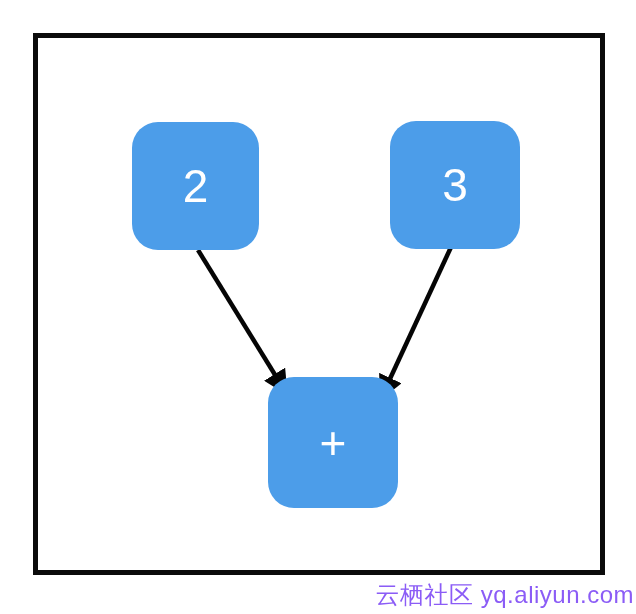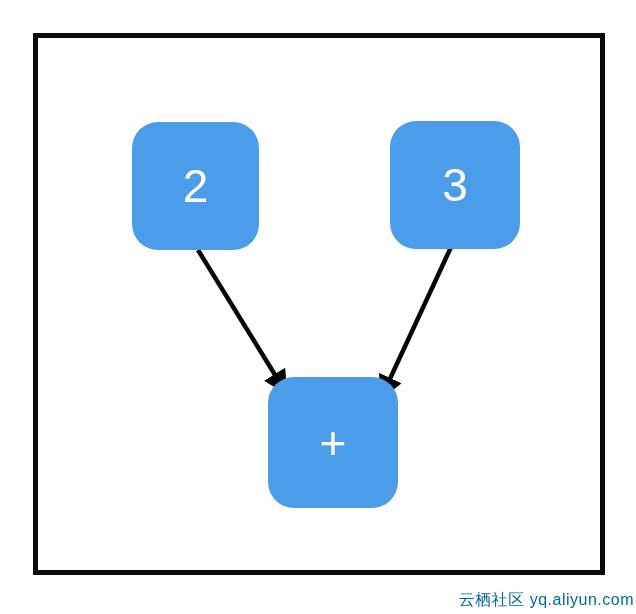--- a/index.html
+++ b/index.html
@@ -65,23 +65,23 @@
     pointer-events: none;
   }
   .edge-line {
     stroke: #050505;
     stroke-width: 4.5;
   }
   .watermark {
     position: absolute;
     right: 2px;
     bottom: 3px;
-    font-size: 16px;
+    font-size: 24px;
     letter-spacing: 0.5px;
-    color: #0369a1;
+    color: #8b5cf6;
     white-space: nowrap;
   }
 </style>
 </head>
 <body>
 
 <div class="frame"></div>
 
 <svg class="edges-layer" viewBox="0 0 636 614" xmlns="http://www.w3.org/2000/svg">
   <defs>

